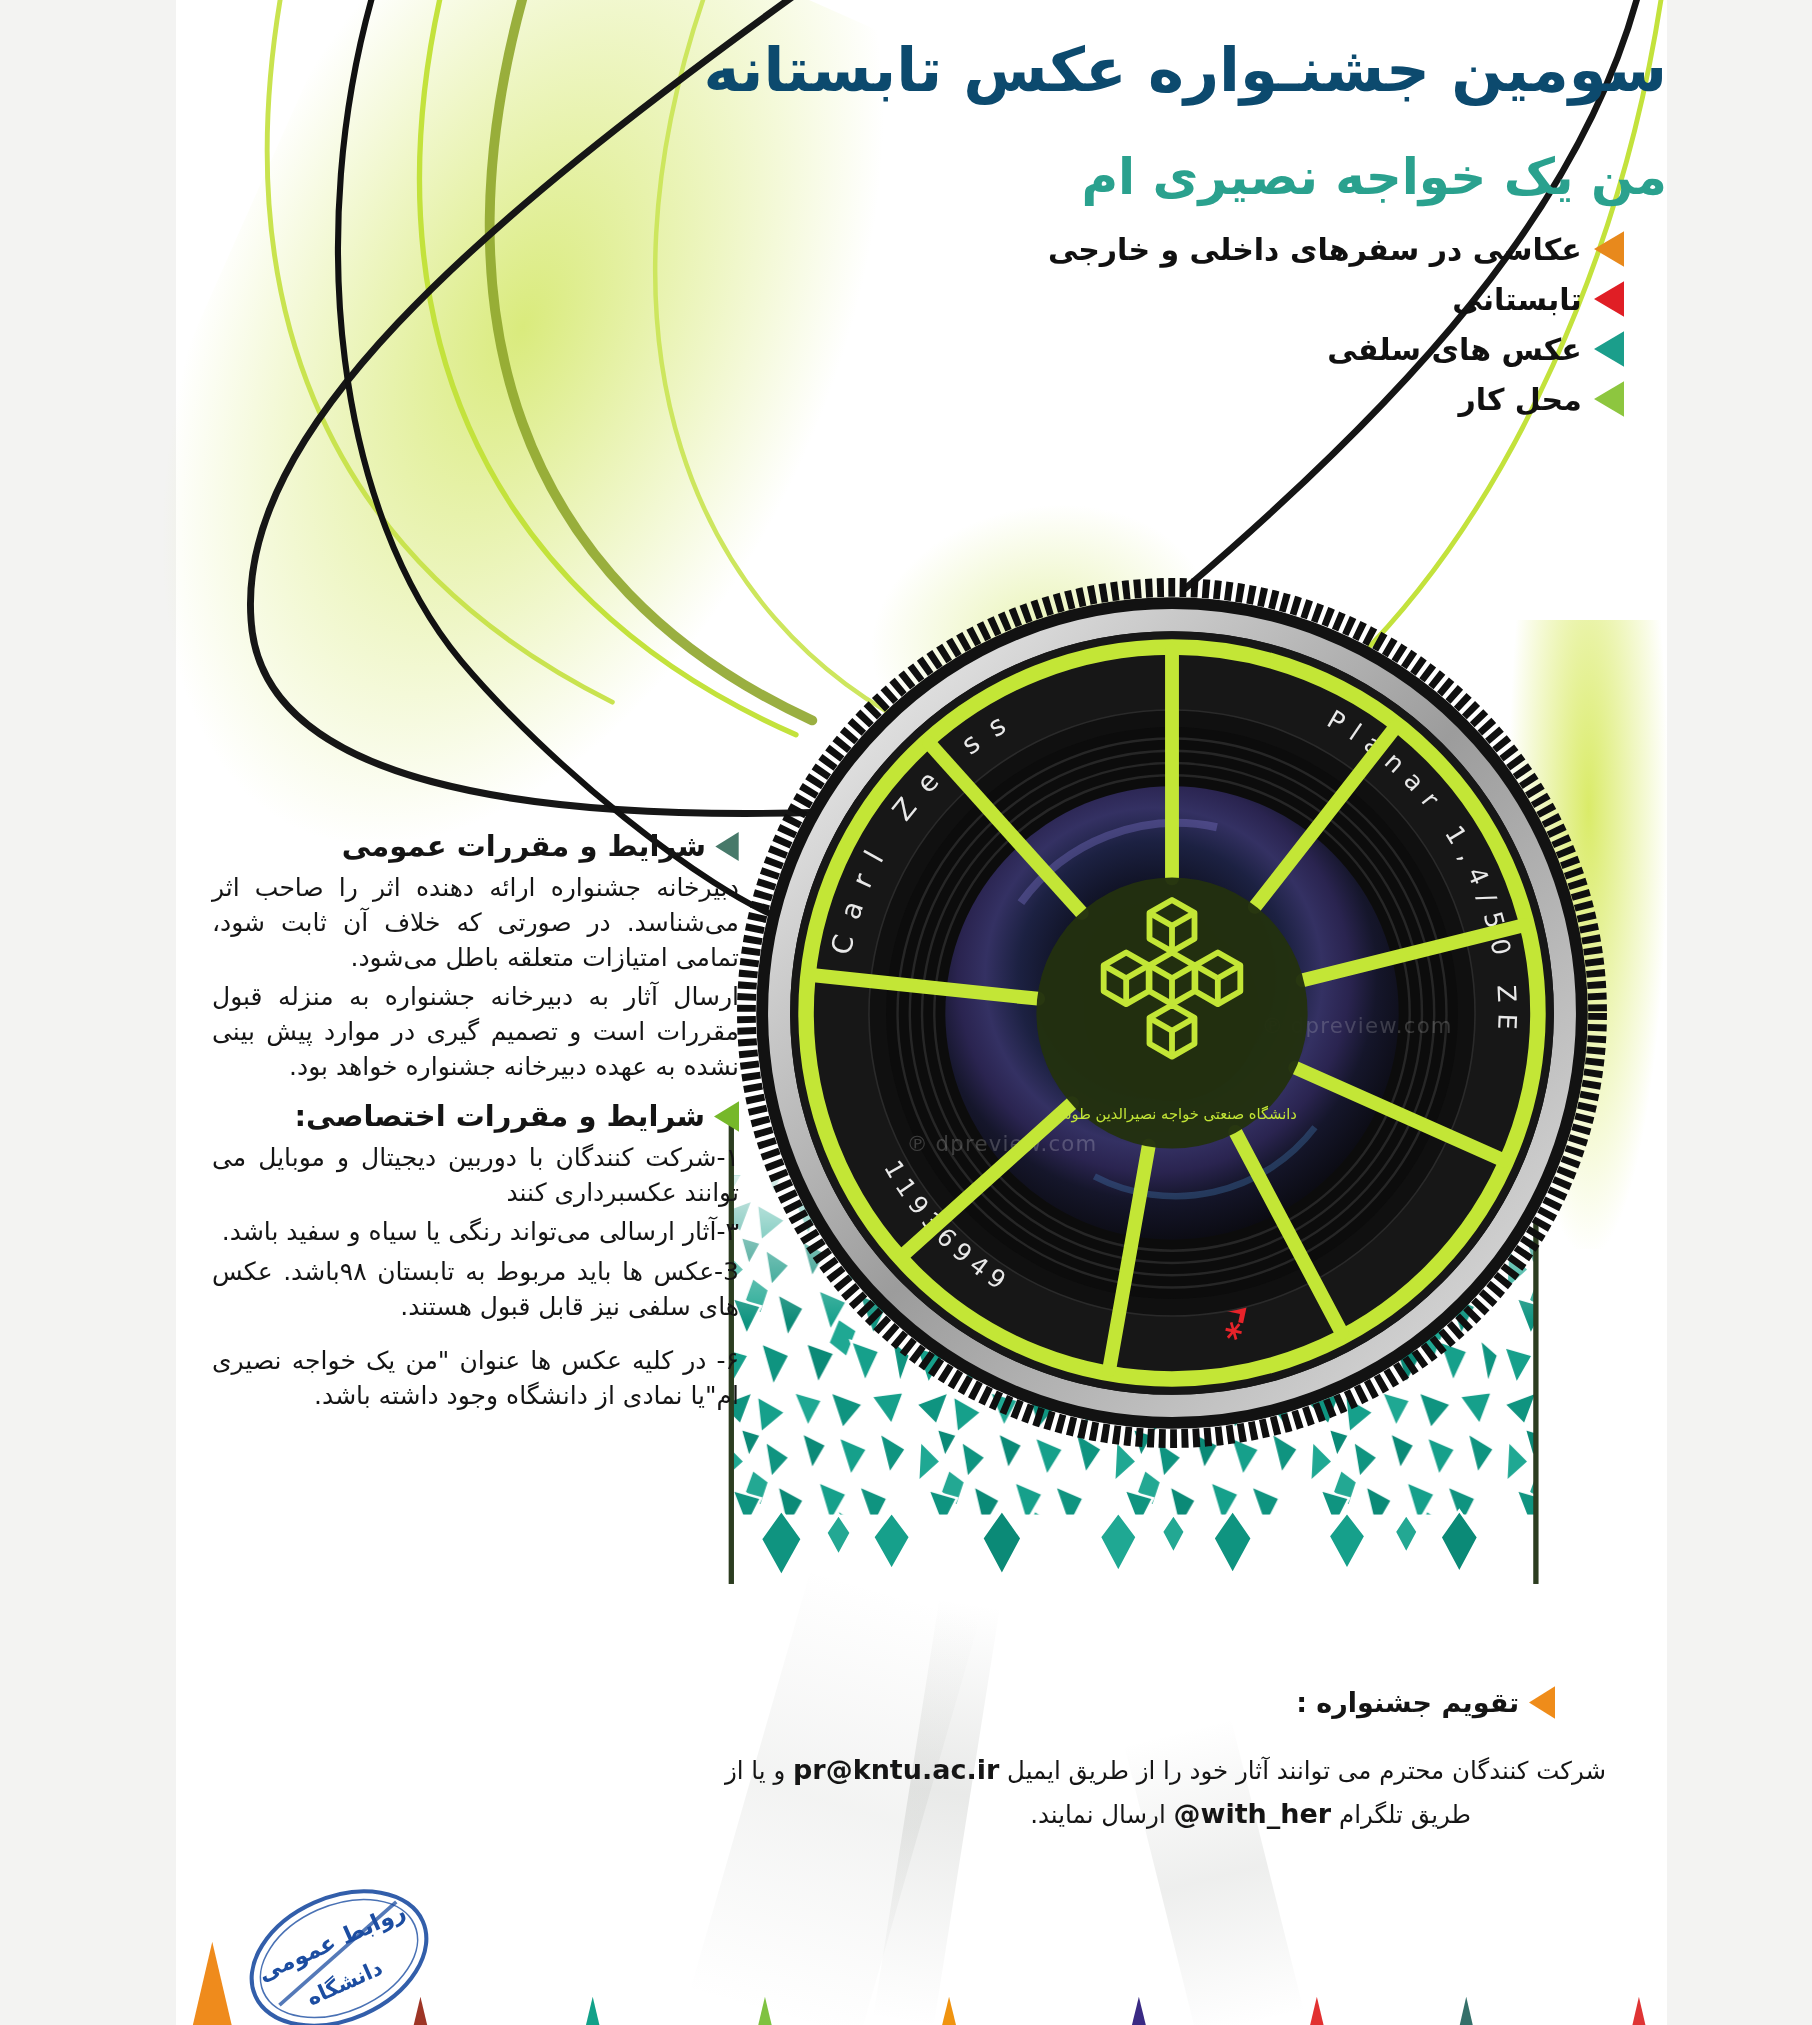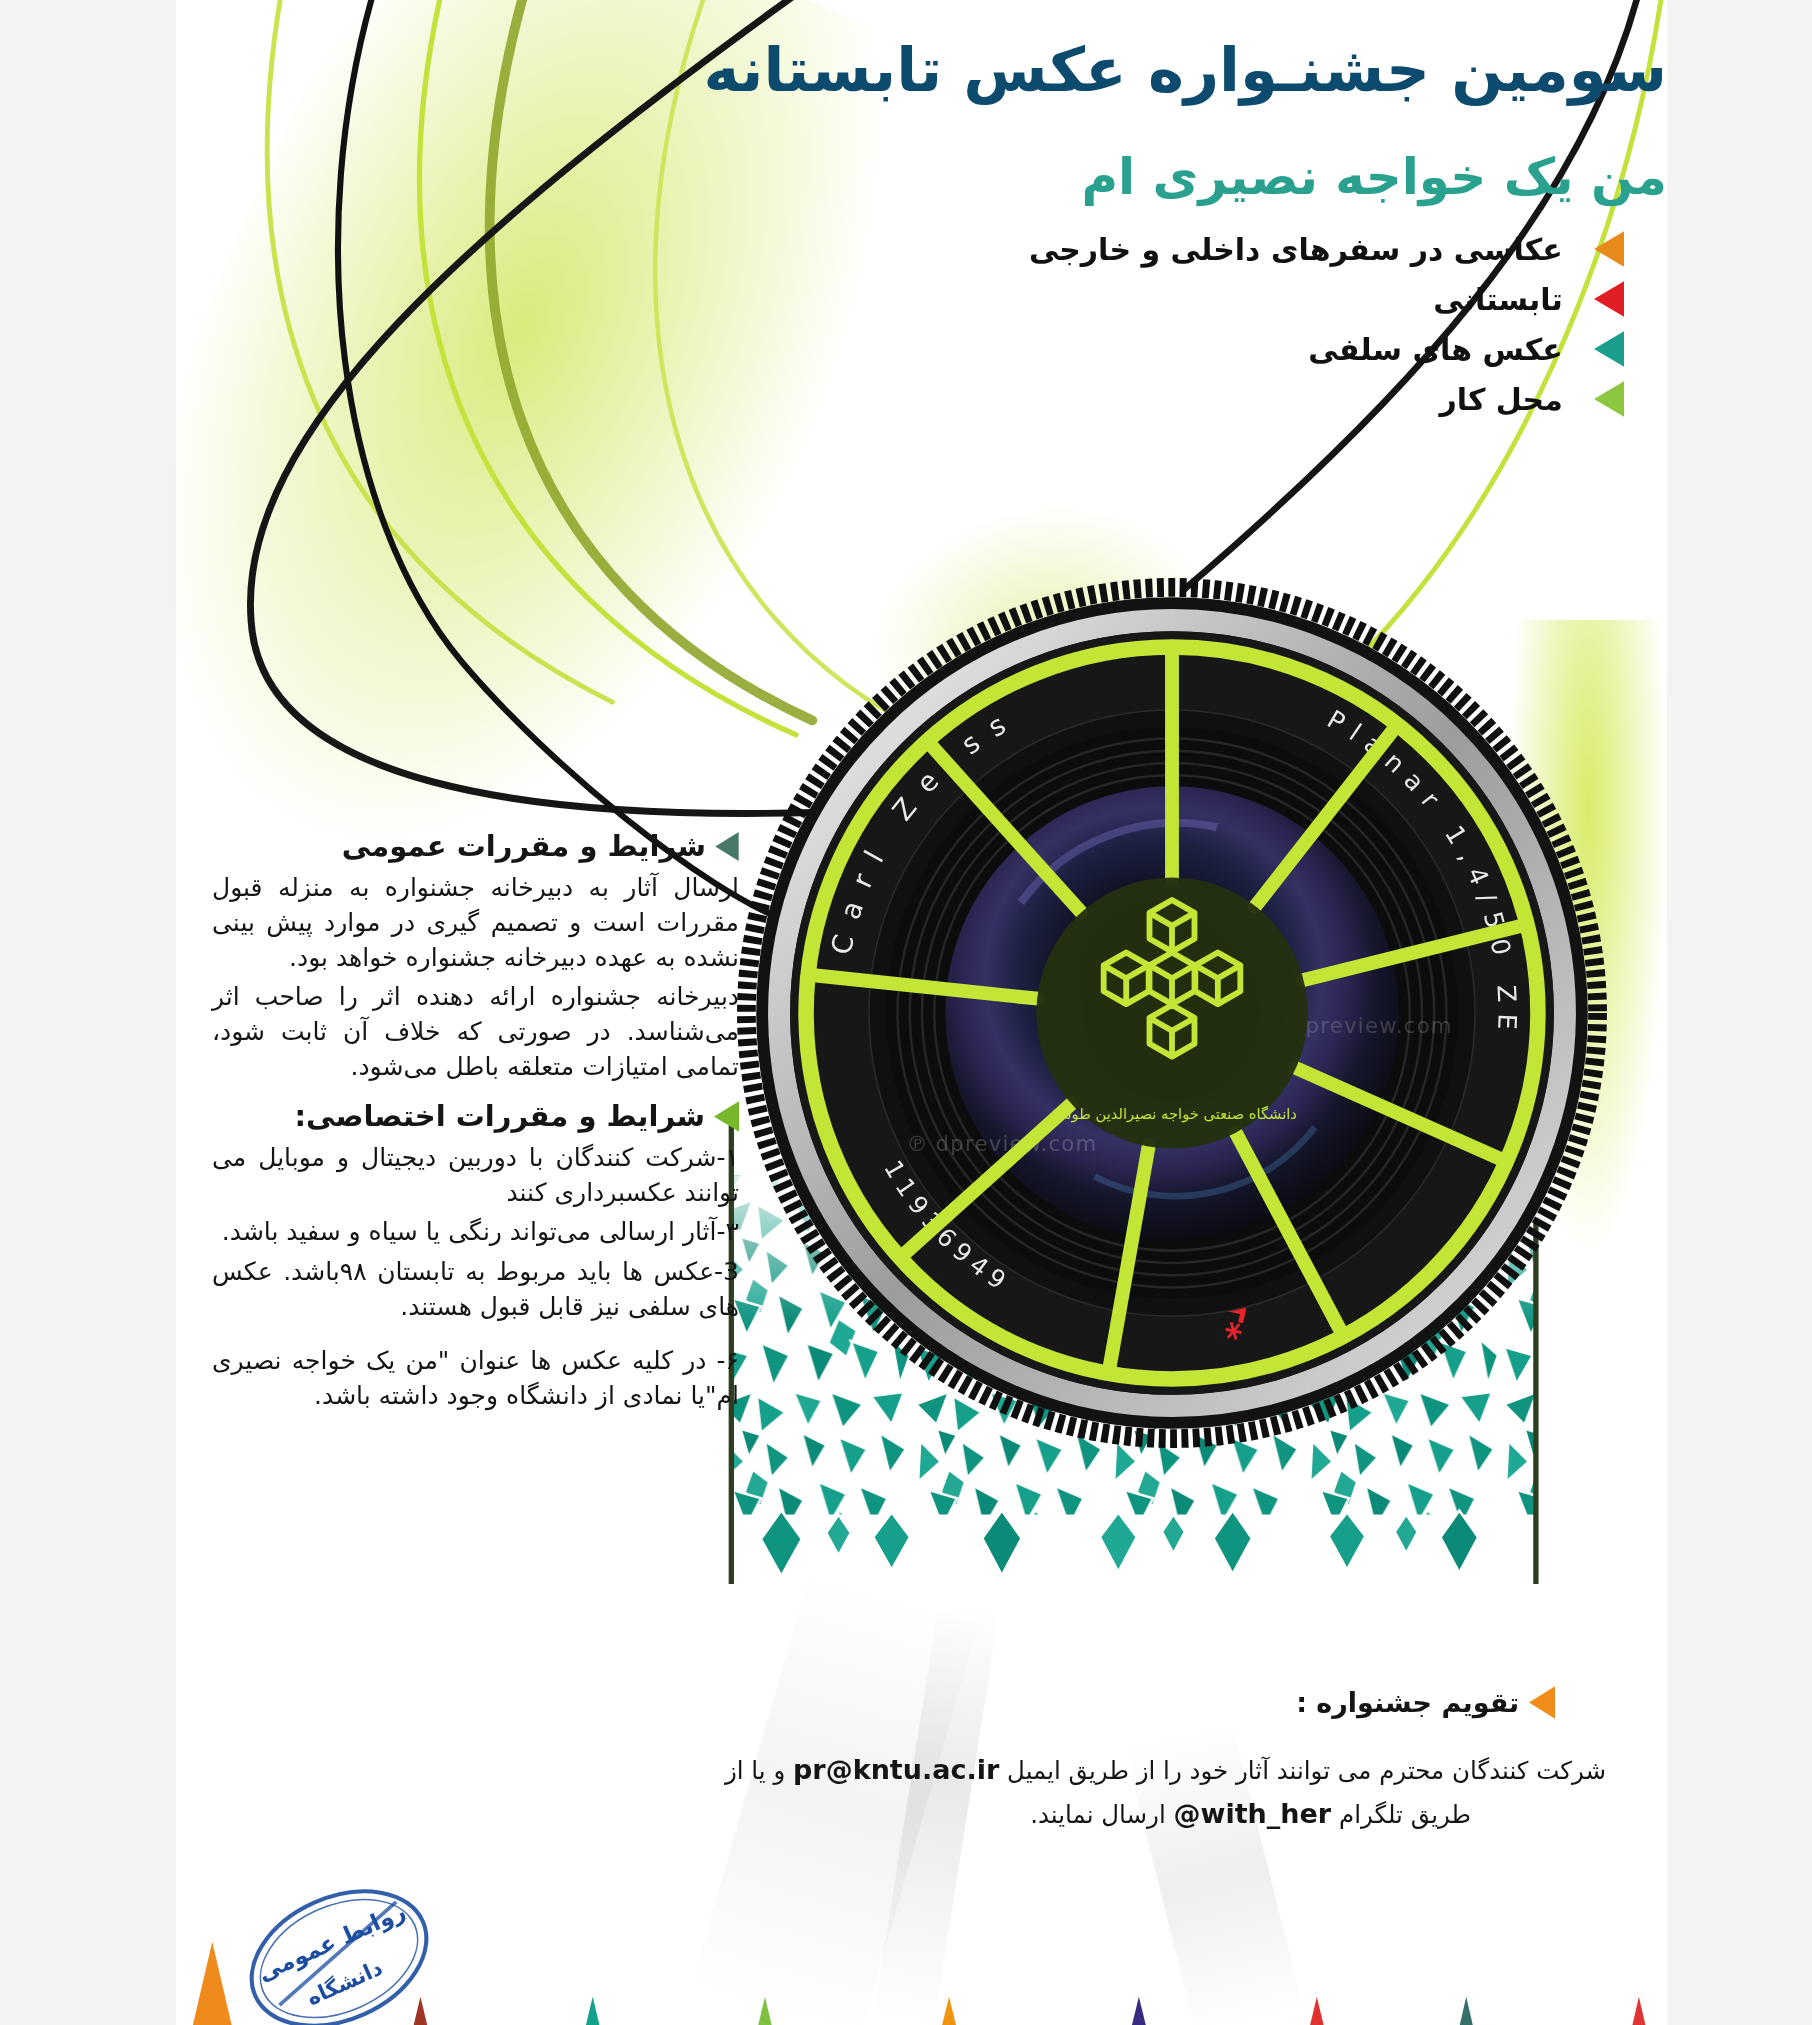--- a/index.html
+++ b/index.html
@@ -30,21 +30,21 @@
   .chev3{left:747px;top:1584px;width:176px;height:441px;transform:rotate(16deg);
     background:linear-gradient(to bottom,rgba(0,0,0,0),rgba(120,126,118,.09) 50%,rgba(0,0,0,0));}
   svg.curves{left:0;top:0;z-index:3;}
   svg.mosaic{left:716px;top:1004px;z-index:4;}
   svg.lens{left:735px;top:576px;z-index:5;}
   
   .fa{direction:rtl;unicode-bidi:isolate;}
   .title{right:145px;top:34px;font-size:61px;font-weight:bold;color:#0c4a6e;z-index:8;white-space:nowrap;}
   .subtitle{right:145px;top:148px;font-size:50px;font-weight:bold;color:#2aa18e;z-index:8;white-space:nowrap;}
   .bullets{right:188px;top:231px;z-index:8;direction:rtl;}
-  .bullet-row{display:flex;align-items:center;margin-bottom:14px;direction:rtl;gap:19px;}
+  .bullet-row{display:flex;align-items:center;margin-bottom:14px;direction:rtl;}
   .bullet-row svg{margin-left:12.2px;flex:0 0 auto;}
   .bullet-label{font-size:30px;font-weight:bold;color:#111;white-space:nowrap;}
   .rules{left:212px;top:829px;width:527px;z-index:8;direction:rtl;color:#151515;}
   .rule-head{display:flex;align-items:center;direction:rtl;margin-bottom:7.3px;}
   .rule-head svg{margin-left:9px;flex:0 0 auto;}
   .rule-head .txt{font-size:29px;font-weight:bold;white-space:nowrap;}
   .rules p{margin:0 0 4.1px 0;font-size:25px;line-height:35px;text-align:justify;text-align-last:right;}
   .rules .gap-top{margin-top:19px;}
   .rules .sec2{margin-top:14.7px;}
   .calendar{right:206px;top:1686px;z-index:8;direction:rtl;text-align:right;color:#151515;}
@@ -256,22 +256,22 @@
   </div>
 </div>
 
 <div class="abs rules fa">
   <div class="rule-head">
     <svg width="24" height="29" viewBox="0 0 58 72">
         <polygon points="58,0 0,36 58,72" fill="#47796a"></polygon>
       </svg>
     <span class="txt">شرایط و مقررات عمومی</span>
   </div>
+  <p>دبیرخانه جشنواره ارائه دهنده اثر را صاحب اثر می‌شناسد. در صورتی که خلاف آن ثابت شود، تمامی امتیازات متعلقه باطل می‌شود.</p>
   <p>ارسال آثار به دبیرخانه جشنواره به منزله قبول مقررات است و تصمیم گیری در موارد پیش بینی نشده به عهده دبیرخانه جشنواره خواهد بود.</p>
-  <p>دبیرخانه جشنواره ارائه دهنده اثر را صاحب اثر می‌شناسد. در صورتی که خلاف آن ثابت شود، تمامی امتیازات متعلقه باطل می‌شود.</p>
 
   <div class="rule-head sec2">
     <svg width="25" height="31" viewBox="0 0 62 76">
         <polygon points="62,0 0,38 62,76" fill="#76b82a"></polygon>
       </svg>
     <span class="txt">شرایط و مقررات اختصاصی:</span>
   </div>
   <p>۱-شرکت کنندگان با دوربین دیجیتال و موبایل می توانند عکسبرداری کنند</p>
   <p>۳-آثار ارسالی می‌تواند رنگی یا سیاه و سفید باشد.</p>
   <p>3-عکس ها باید مربوط به تابستان ۹۸باشد. عکس های سلفی نیز قابل قبول هستند.</p>

